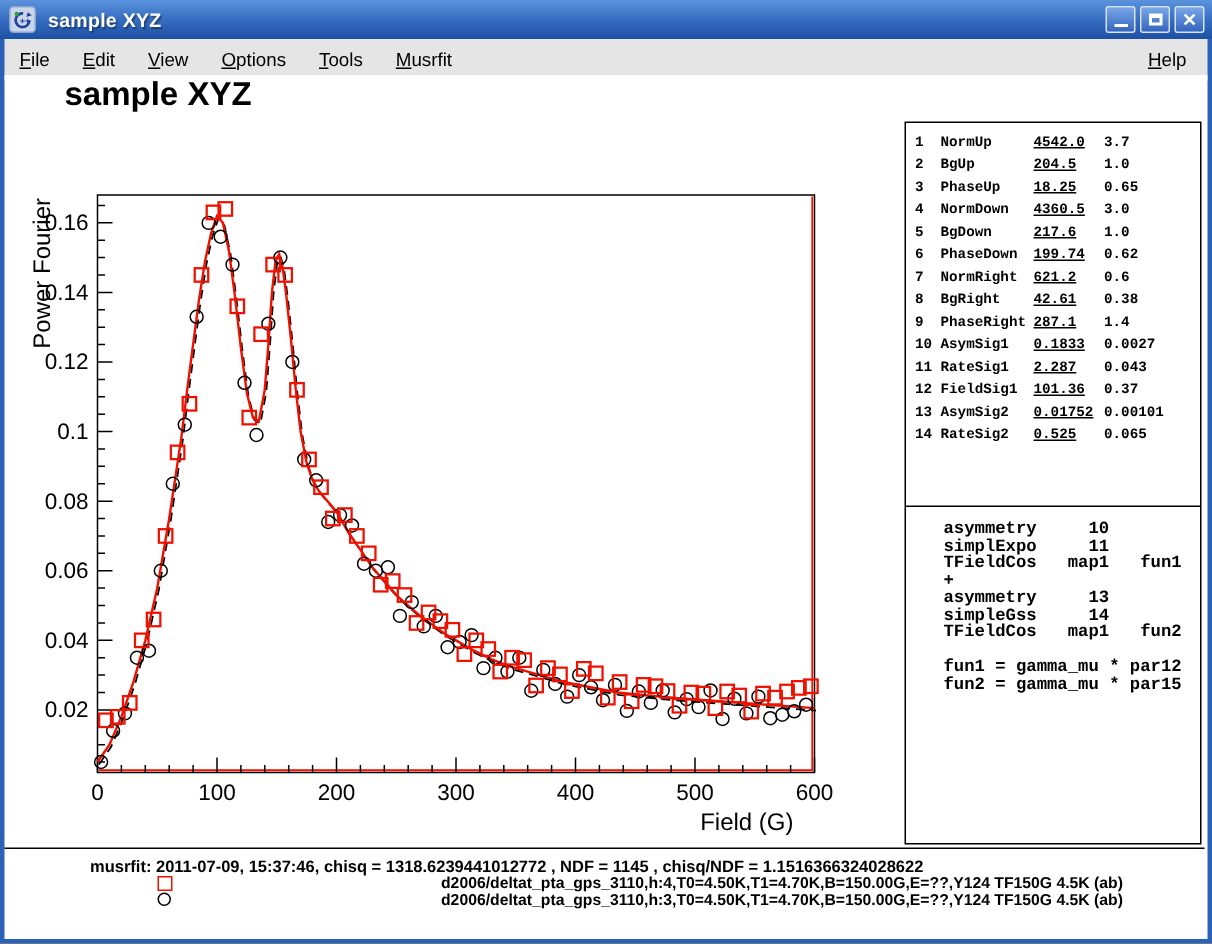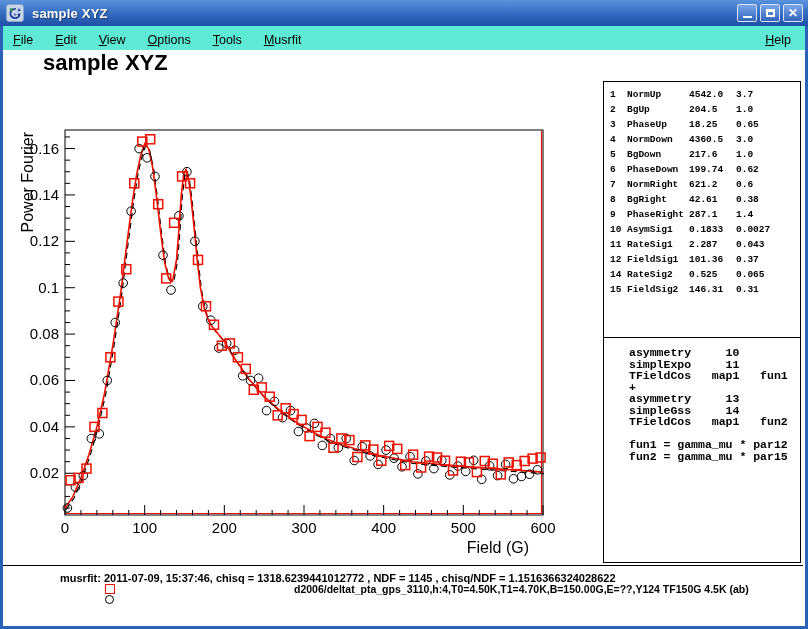--- a/index.html
+++ b/index.html
@@ -23,21 +23,21 @@
   .winbtns{position:absolute;right:5px;top:4px;display:flex;gap:3px;}
   .winbtn{width:20px;height:18px;border:1px solid #d7e3f6;border-radius:2px;
     background:linear-gradient(180deg,#7aa7e8,#3365bd);
     display:flex;align-items:center;justify-content:center;position:relative;cursor:default;}
   .winbtn .bar{position:absolute;bottom:3px;left:5px;width:9px;height:2px;background:#fff;}
   .winbtn .box{width:9px;height:8px;border:2px solid #fff;border-top-width:3px;}
   .winbtn .x{color:#fff;font-weight:bold;font-size:12px;line-height:12px;}
   
   .menubar{
     position:absolute;left:3px;top:26px;width:802px;height:28px;
-    background:#5eead4;border-bottom:1px solid #8f8f8f;
+    background:#e5e5e5;border-bottom:1px solid #8f8f8f;
     display:flex;align-items:center;font-size:12.5px;color:#000;
   }
   .menu-item{padding:3px 8px;margin-right:6px;}
   .menu-item:first-child{margin-left:2px;}
   .menu-help{position:absolute;right:6px;padding:20px 8px;}
   .menubar u{text-decoration:underline;}
   
   .canvas{
     position:absolute;left:3px;top:50px;width:802px;height:576px;
     background:#fff;
@@ -47,21 +47,21 @@
   
   .side-box{
     position:absolute;left:600px;top:31px;width:198px;height:482px;
     border:1px solid #000;background:#fff;
   }
   .param-rows{height:256px;border-bottom:1px solid #000;padding:5px 0 0 6px;
     font-family:"Liberation Mono","DejaVu Sans Mono",monospace;font-size:9.5px;font-weight:bold;color:#000;}
   .prow{display:flex;height:15px;line-height:15px;white-space:pre;}
   .prow .c-idx{width:17px;}
   .prow .c-name{width:62px;}
-  .prow .c-val{width:47px;}
+  .prow .c-val{width:47px;text-decoration:underline;}
   .theory-lines{padding:9px 0 0 6px;
     font-family:"Liberation Mono","DejaVu Sans Mono",monospace;font-size:11.5px;font-weight:bold;color:#000;margin-left:19px;}
   .tline{white-space:pre;line-height:11.5px;min-height:11.5px;}
   
   .footer-sep{position:absolute;left:0px;top:515px;width:800px;height:1px;background:#000;}
   .status-line{position:absolute;left:57px;top:522px;font-size:11px;font-weight:bold;color:#000;white-space:pre;}
   .legend-row{position:absolute;left:0;width:800px;height:14px;}
   .legend-row .lmarker{position:absolute;left:102px;top:2px;}
   .lmarker.circle{width:9px;height:9px;border:1px solid #000;border-radius:50%;background:transparent;}
   .lmarker.square{width:10px;height:10px;border:1.5px solid #ee1100;background:transparent;}
@@ -326,41 +326,42 @@
           <div class="prow"><span class="c-idx">3</span><span class="c-name">PhaseUp</span><span class="c-val">18.25</span><span class="c-err">0.65</span></div>
           <div class="prow"><span class="c-idx">4</span><span class="c-name">NormDown</span><span class="c-val">4360.5</span><span class="c-err">3.0</span></div>
           <div class="prow"><span class="c-idx">5</span><span class="c-name">BgDown</span><span class="c-val">217.6</span><span class="c-err">1.0</span></div>
           <div class="prow"><span class="c-idx">6</span><span class="c-name">PhaseDown</span><span class="c-val">199.74</span><span class="c-err">0.62</span></div>
           <div class="prow"><span class="c-idx">7</span><span class="c-name">NormRight</span><span class="c-val">621.2</span><span class="c-err">0.6</span></div>
           <div class="prow"><span class="c-idx">8</span><span class="c-name">BgRight</span><span class="c-val">42.61</span><span class="c-err">0.38</span></div>
           <div class="prow"><span class="c-idx">9</span><span class="c-name">PhaseRight</span><span class="c-val">287.1</span><span class="c-err">1.4</span></div>
           <div class="prow"><span class="c-idx">10</span><span class="c-name">AsymSig1</span><span class="c-val">0.1833</span><span class="c-err">0.0027</span></div>
           <div class="prow"><span class="c-idx">11</span><span class="c-name">RateSig1</span><span class="c-val">2.287</span><span class="c-err">0.043</span></div>
           <div class="prow"><span class="c-idx">12</span><span class="c-name">FieldSig1</span><span class="c-val">101.36</span><span class="c-err">0.37</span></div>
+          <div class="prow"><span class="c-idx">13</span><span class="c-name">AsymSig2</span><span class="c-val">0.01752</span><span class="c-err">0.00101</span></div>
           <div class="prow"><span class="c-idx">14</span><span class="c-name">RateSig2</span><span class="c-val">0.525</span><span class="c-err">0.065</span></div>
-          <div class="prow"><span class="c-idx">15</span><span class="c-name">FieldSig2</span><span class="c-val">146.31</span><span class="c-err">0.31</span></div>
         </div>
       <div class="theory-lines" id="theory-lines">
           <div class="tline">asymmetry     10</div>
           <div class="tline">simplExpo     11</div>
           <div class="tline">TFieldCos   map1   fun1</div>
           <div class="tline">+</div>
           <div class="tline">asymmetry     13</div>
           <div class="tline">simpleGss     14</div>
           <div class="tline">TFieldCos   map1   fun2</div>
           <div class="tline"></div>
           <div class="tline">fun1 = gamma_mu * par12</div>
           <div class="tline">fun2 = gamma_mu * par15</div>
         </div>
     </div>
 
     <div class="footer-sep"></div>
     <div class="status-line">musrfit: 2011-07-09, 15:37:46, chisq = 1318.6239441012772 , NDF = 1145 , chisq/NDF = 1.1516366324028622</div>
     <div class="legend-row" style="top:543px;">
       <span class="lmarker circle"></span>
+      <span class="ltext">d2006/deltat_pta_gps_3110,h:3,T0=4.50K,T1=4.70K,B=150.00G,E=??,Y124 TF150G 4.5K (ab)</span>
     </div>
     <div class="legend-row" style="top:532px;">
       <span class="lmarker square"></span>
       <span class="ltext">d2006/deltat_pta_gps_3110,h:4,T0=4.50K,T1=4.70K,B=150.00G,E=??,Y124 TF150G 4.5K (ab)</span>
     </div>
   </div>
 
 </div>
 
 </body></html>

